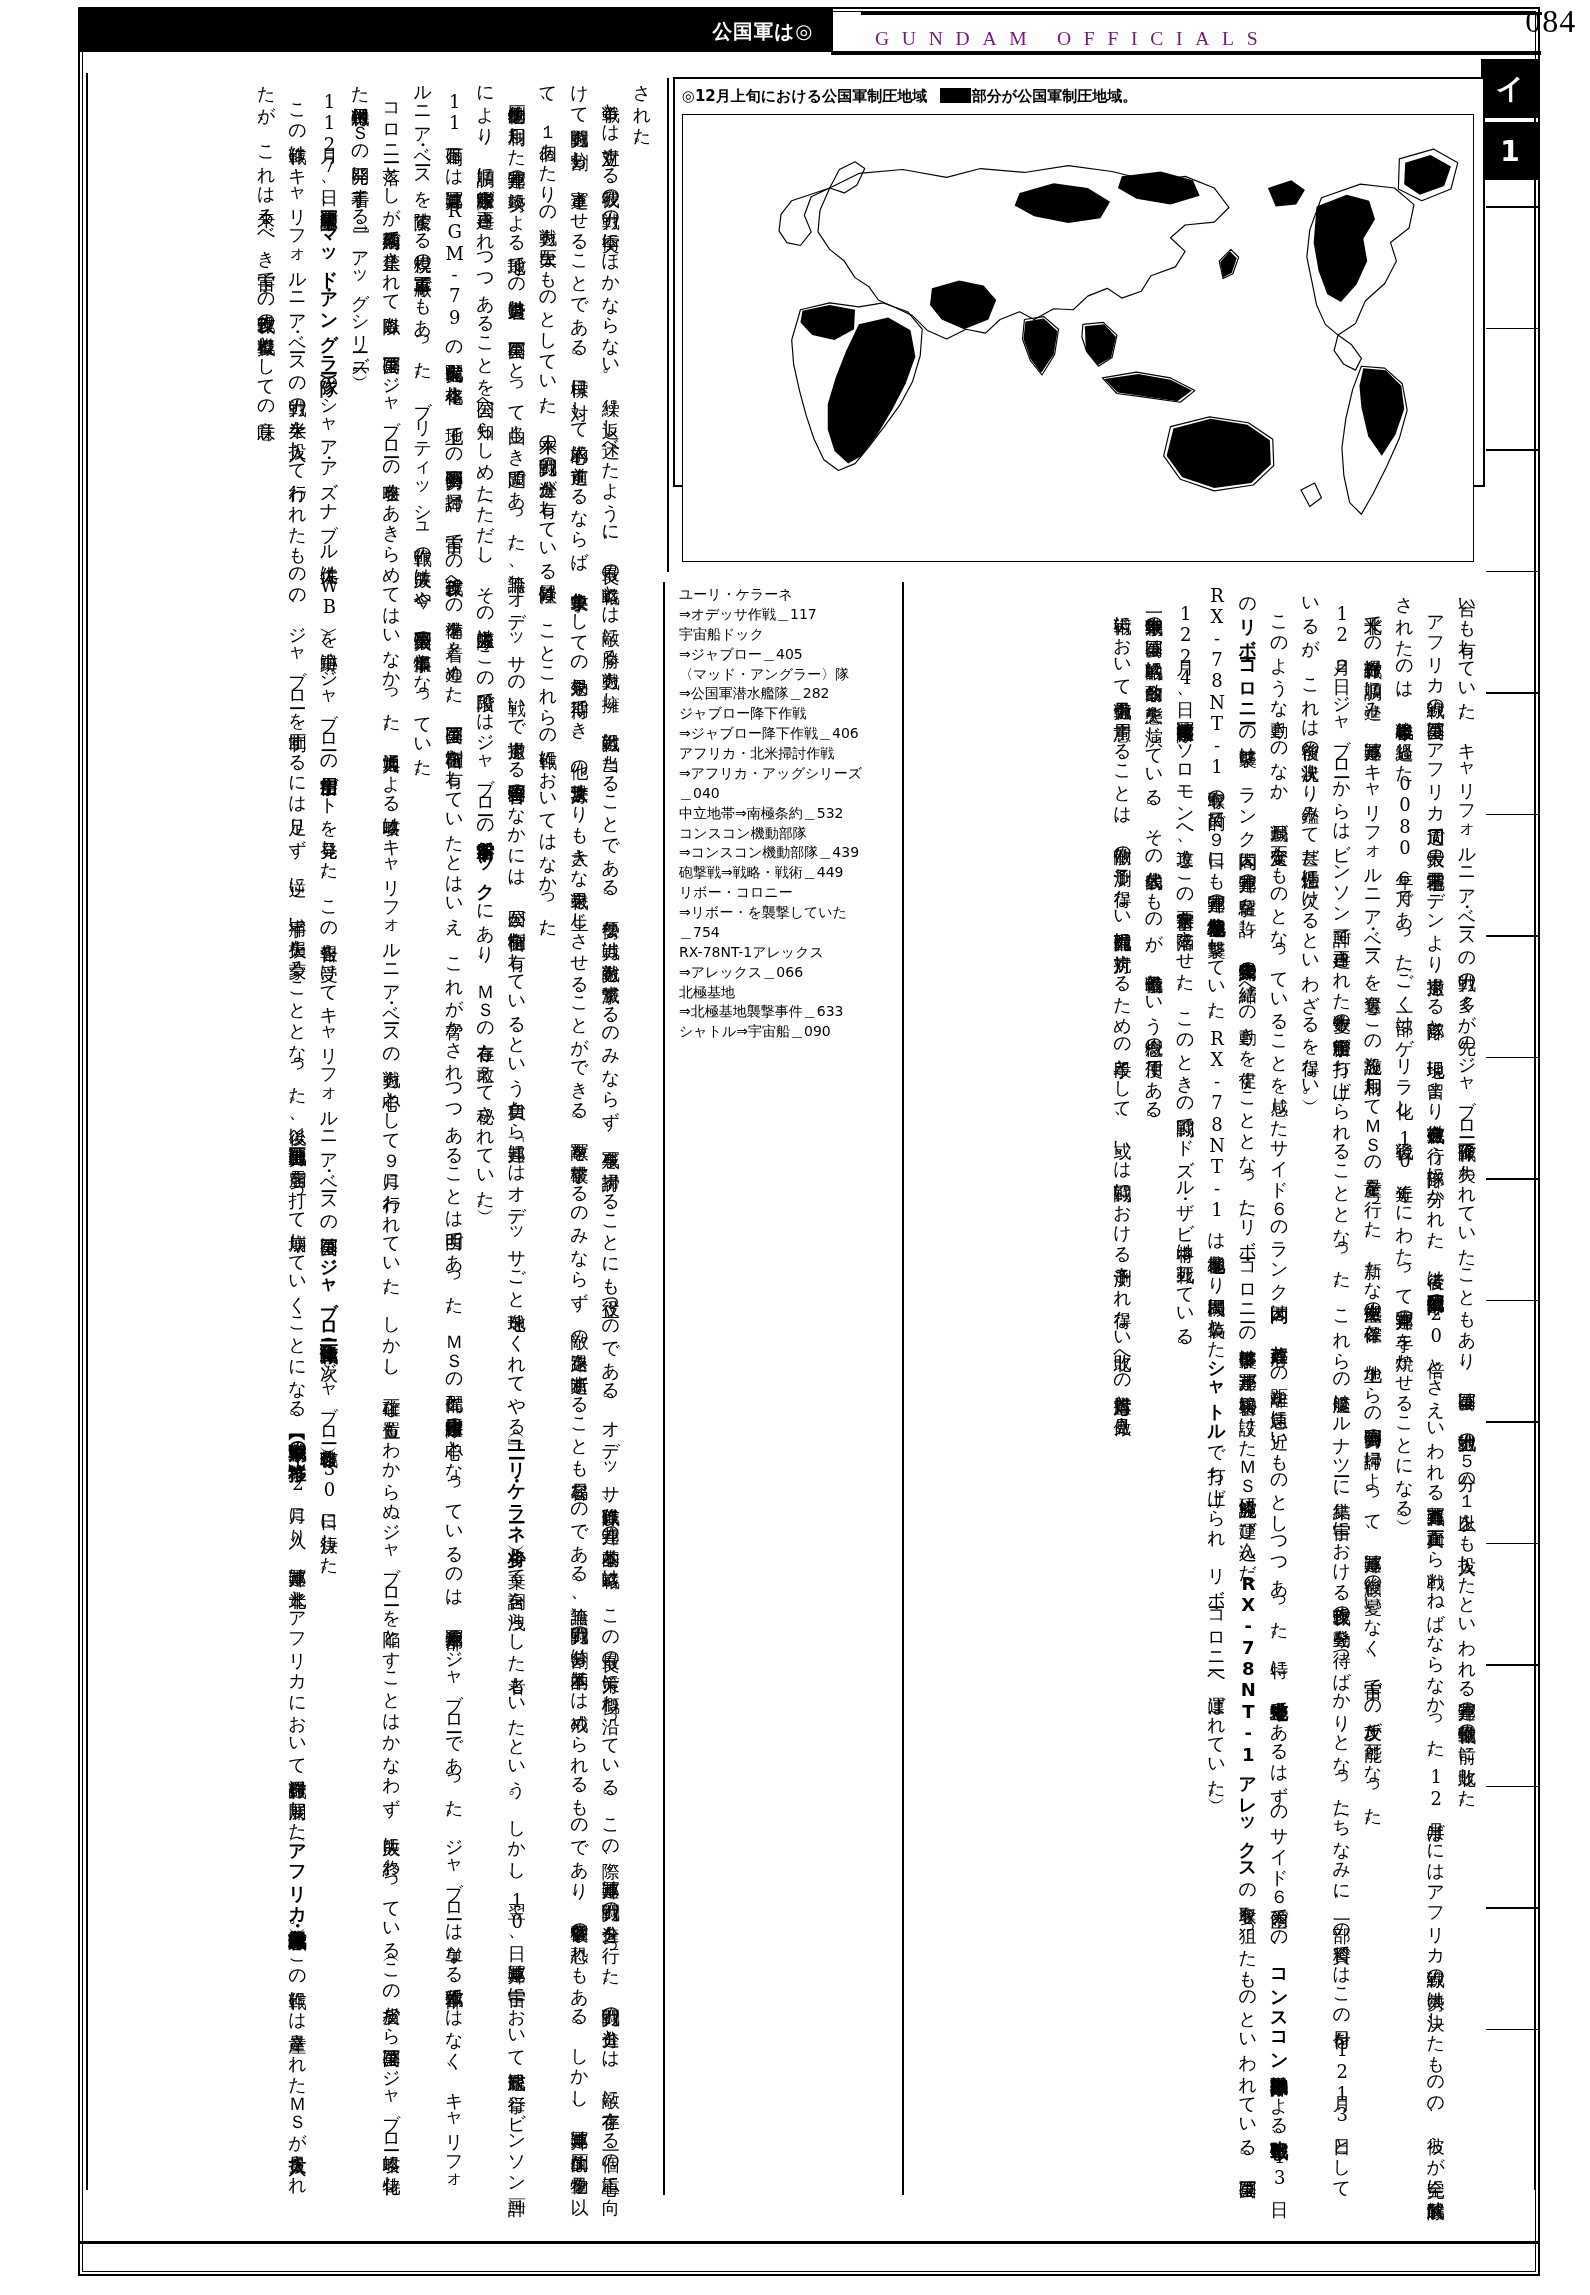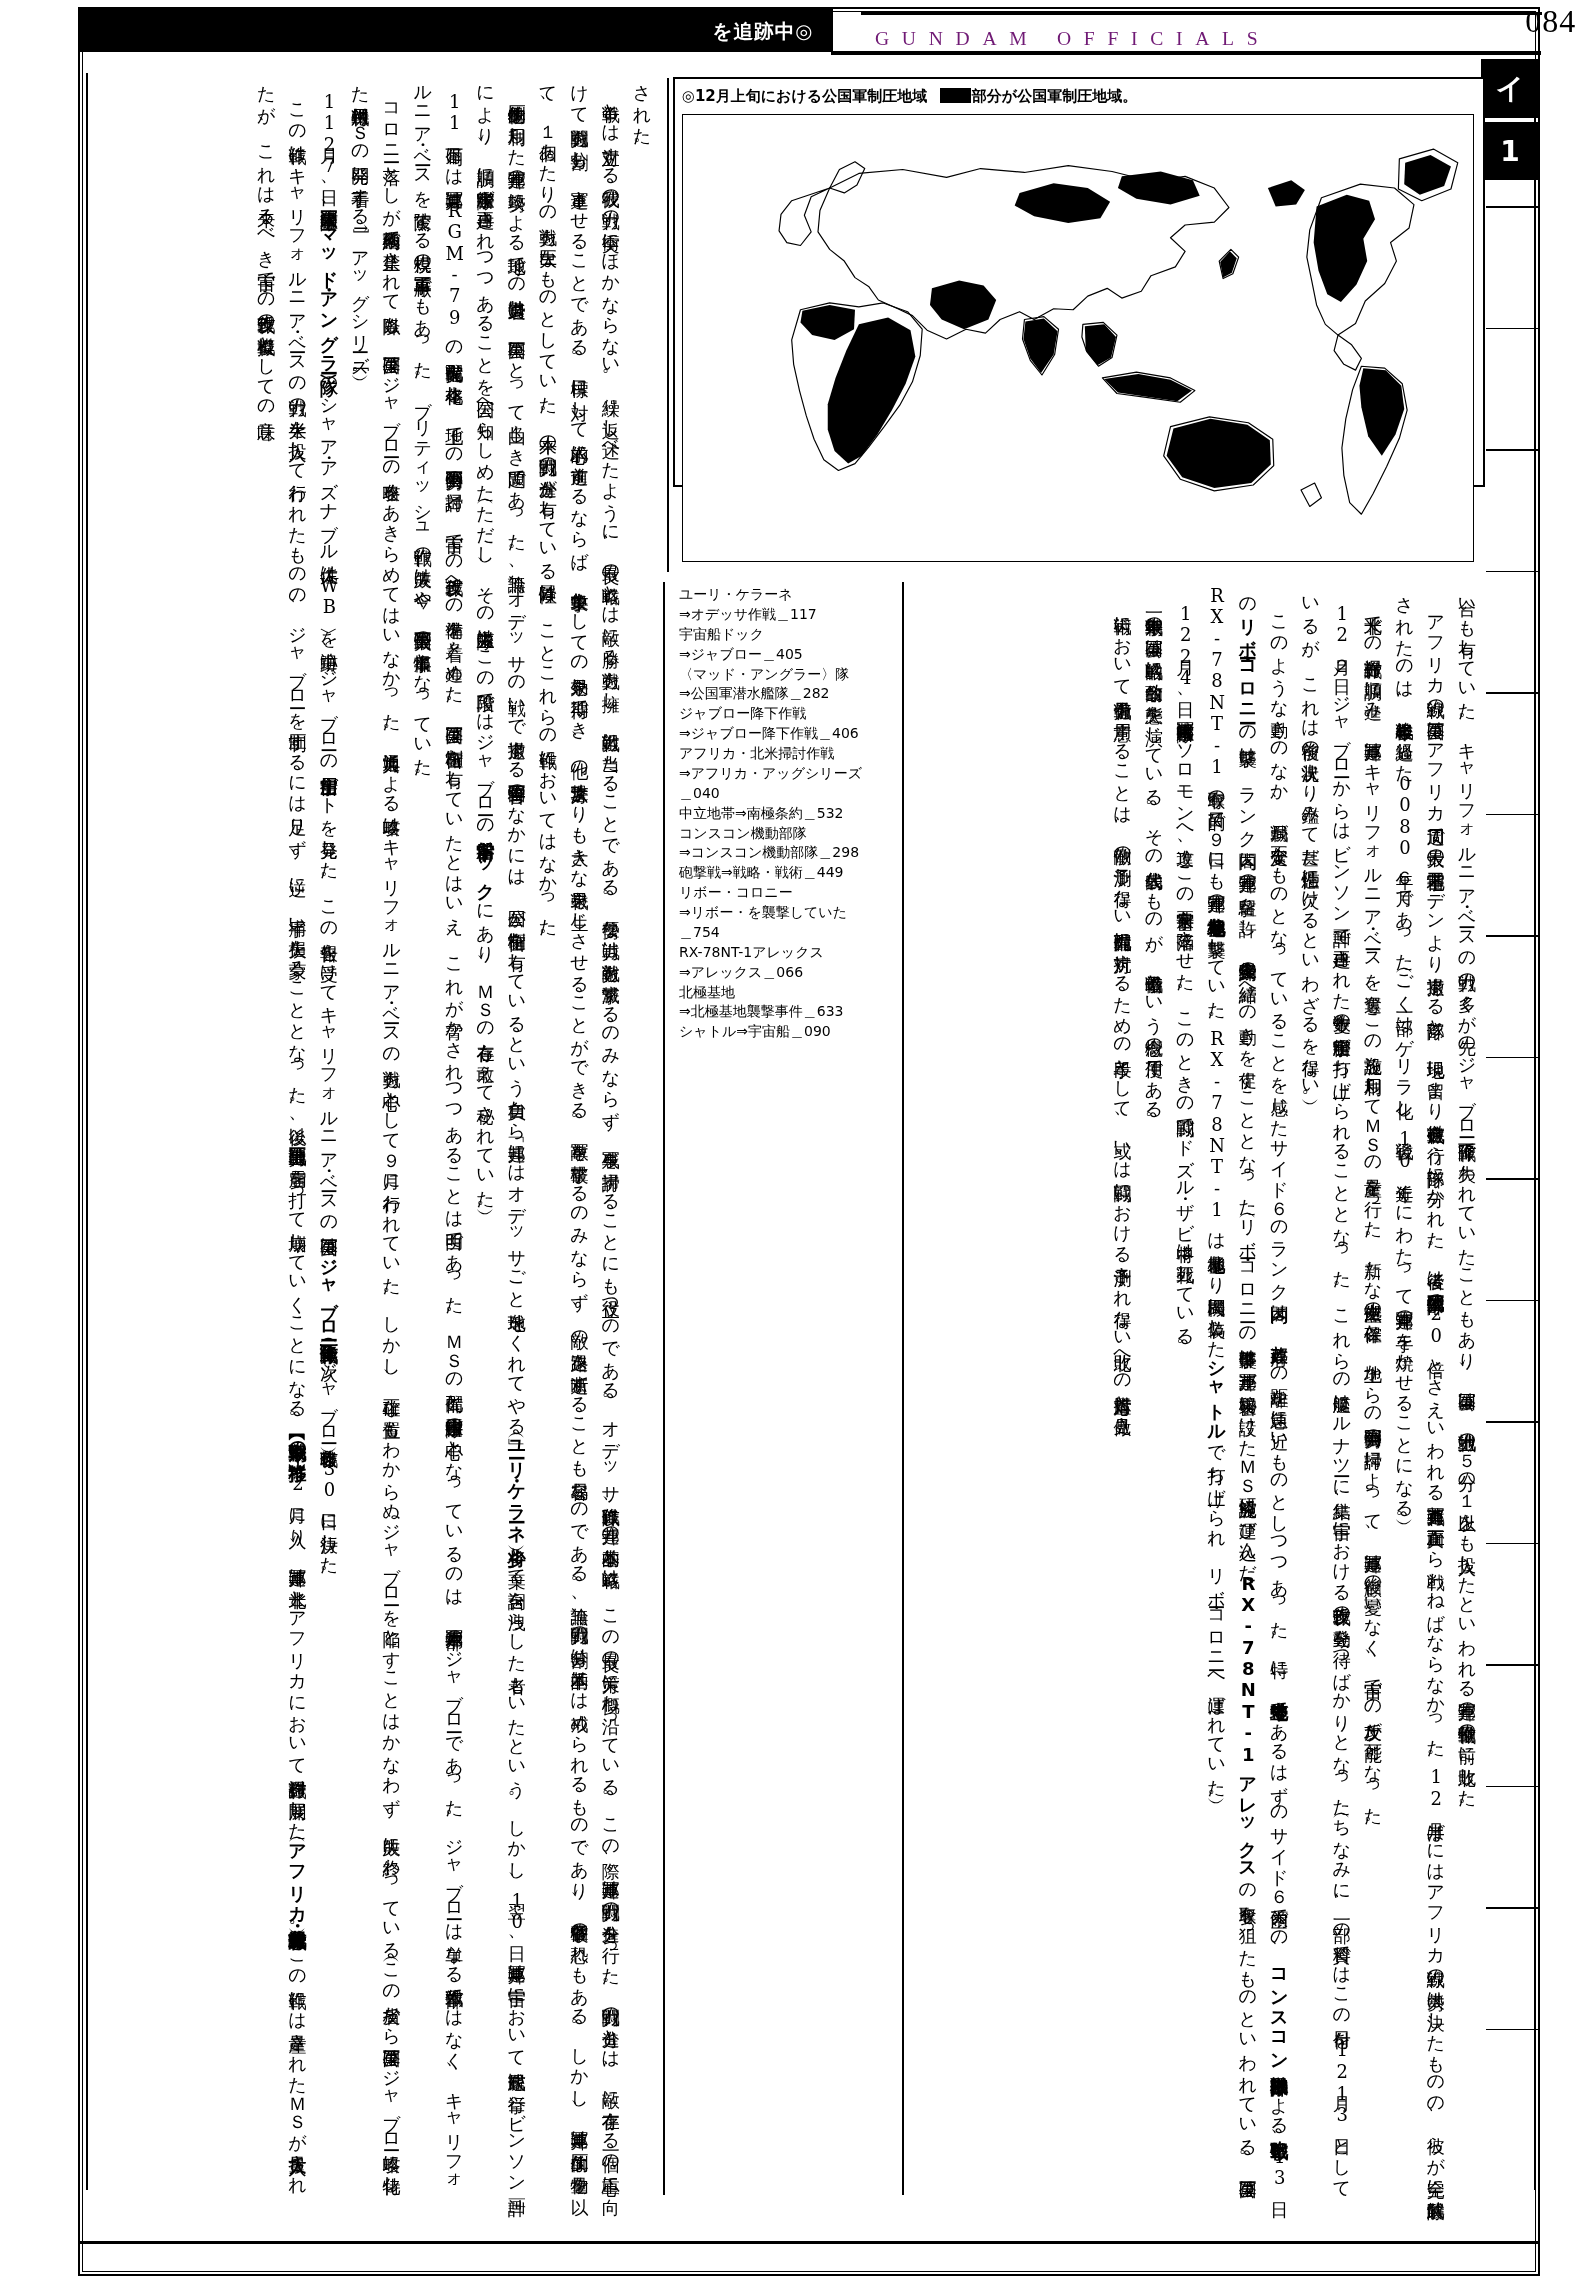--- a/index.html
+++ b/index.html
@@ -175,21 +175,21 @@
 </head>
 <body>
 
 <div class="page-frame"></div>
 <div class="page-frame-inner"></div>
 <div class="hairline-left"></div>
 <div class="hairline-right"></div>
 <div class="footer-rule"></div>
 
 <div class="header-black">
-  <div class="header-running-title">を追跡中◎</div>
+  <div class="header-running-title">公国軍は◎</div>
 </div>
 <div class="header-rule-top"></div>
 <div class="header-rule-bottom"></div>
 <div class="brand-text">GUNDAM OFFICIALS</div>
 <div class="page-number">084</div>
 
 <div class="tab-strip">
   <div class="tab-box">イ</div>
   <div class="tab-box second">1</div>
   <div class="tab-ticks">
@@ -313,21 +313,21 @@
     <div class="index-line">⇒ジャブロー＿405</div>
     <div class="index-line">〈マッド・アングラー〉隊</div>
     <div class="index-line">⇒公国軍潜水艦隊＿282</div>
     <div class="index-line">ジャブロー降下作戦</div>
     <div class="index-line">⇒ジャブロー降下作戦＿406</div>
     <div class="index-line">アフリカ・北米掃討作戦</div>
     <div class="index-line">⇒アフリカ・アッグシリーズ</div>
     <div class="index-line">＿040</div>
     <div class="index-line">中立地帯⇒南極条約＿532</div>
     <div class="index-line">コンスコン機動部隊</div>
-    <div class="index-line">⇒コンスコン機動部隊＿298</div>
+    <div class="index-line">⇒コンスコン機動部隊＿439</div>
     <div class="index-line">砲撃戦⇒戦略・戦術＿449</div>
     <div class="index-line">リボー・コロニー</div>
     <div class="index-line">⇒リボー・を襲撃していた</div>
     <div class="index-line">＿754</div>
     <div class="index-line">RX-78NT-1アレックス</div>
     <div class="index-line">⇒アレックス＿066</div>
     <div class="index-line">北極基地</div>
     <div class="index-line">⇒北極基地襲撃事件＿633</div>
     <div class="index-line">シャトル⇒宇宙船＿090</div>
   </div>

